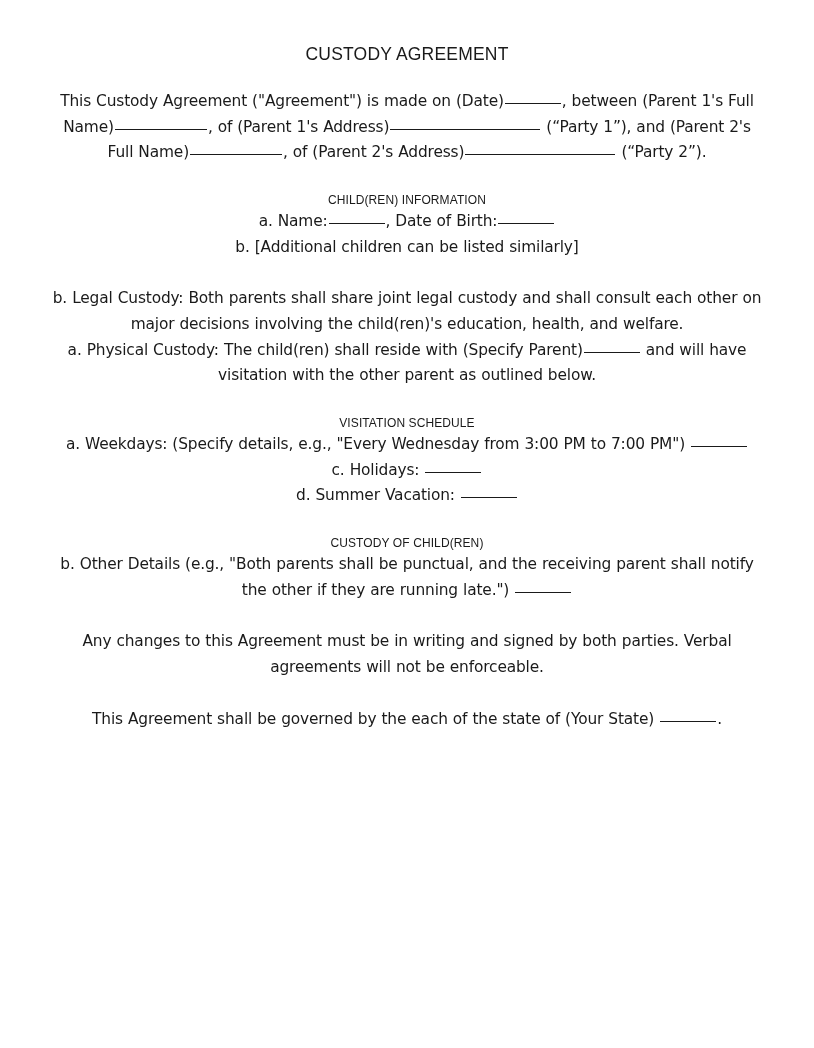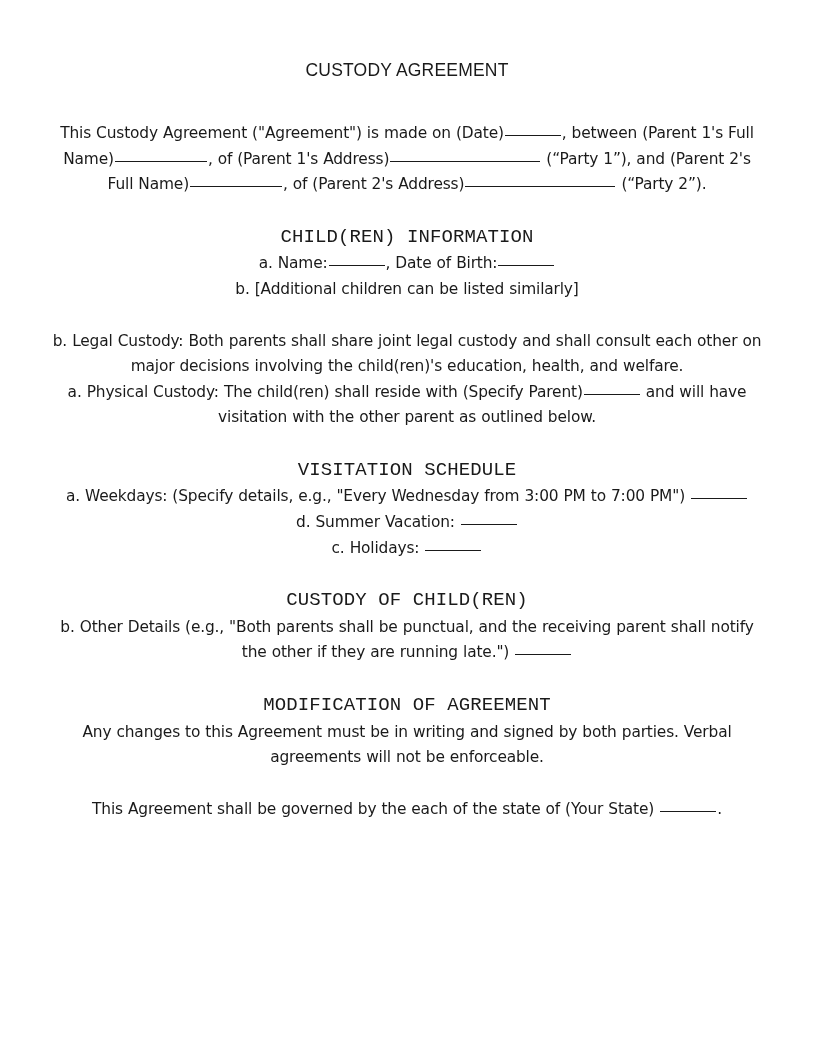--- a/index.html
+++ b/index.html
@@ -21,29 +21,29 @@
     -webkit-font-smoothing: antialiased;
   }
 
   .doc-title {
     text-align: center;
     font-family: "Liberation Sans", sans-serif;
     font-size: 17.5px;
     font-weight: 400;
     letter-spacing: 0.2px;
     color: #1a1a1a;
-    margin: 16px;
+    margin: 0;
     padding-top: 44px;
     line-height: 1.2;
   }
 
   .section-heading {
     text-align: center;
-    font-family: Liberation Mono, monospace;
-    font-size: 19px;
+    font-family: Liberation Sans, sans-serif;
+    font-size: 12px;
     font-weight: 400;
     letter-spacing: 0.1px;
     color: #1a1a1a;
     line-height: 1.45;
     margin: 0;
   }
 
   .body-block {
     text-align: center;
     font-family: "DejaVu Sans", sans-serif;
@@ -90,30 +90,29 @@
 
   <div class="gap-section"></div>
 
   <p class="body-block">b. Legal Custody: Both parents shall share joint legal custody and shall consult each other on major decisions involving the child(ren)'s education, health, and welfare.</p>
   <p class="body-block"><span>a. Physical Custody: The child(ren) shall reside with (Specify Parent)</span><span class="blank b-sm"></span><span> and will have visitation with the other parent as outlined below.</span></p>
 
   <div class="gap-section"></div>
 
   <h2 class="section-heading">VISITATION SCHEDULE</h2>
   <p class="body-block"><span>a. Weekdays: (Specify details, e.g., "Every Wednesday from 3:00 PM to 7:00 PM")</span> <span class="blank b-sm"></span></p>
+  <p class="body-block"><span>c. Holidays:</span> <span class="blank b-sm"></span></p>
   <p class="body-block"><span>d. Summer Vacation:</span> <span class="blank b-sm"></span></p>
-  <p class="body-block"><span>c. Holidays:</span> <span class="blank b-sm"></span></p>
 
   <div class="gap-section"></div>
 
   <h2 class="section-heading">CUSTODY OF CHILD(REN)</h2>
   <p class="body-block"><span>b. Other Details (e.g., "Both parents shall be punctual, and the receiving parent shall notify the other if they are running late.")</span> <span class="blank b-sm"></span></p>
 
   <div class="gap-section"></div>
 
-  <h2 class="section-heading">MODIFICATION OF AGREEMENT</h2>
   <p class="body-block">Any changes to this Agreement must be in writing and signed by both parties. Verbal agreements will not be enforceable.</p>
 
   <div class="gap-section"></div>
 
   <p class="body-block"><span>This Agreement shall be governed by the each of the state of (Your State)</span> <span class="blank b-sm"></span><span>.</span></p>
 
 </div>
 
 </body></html>

